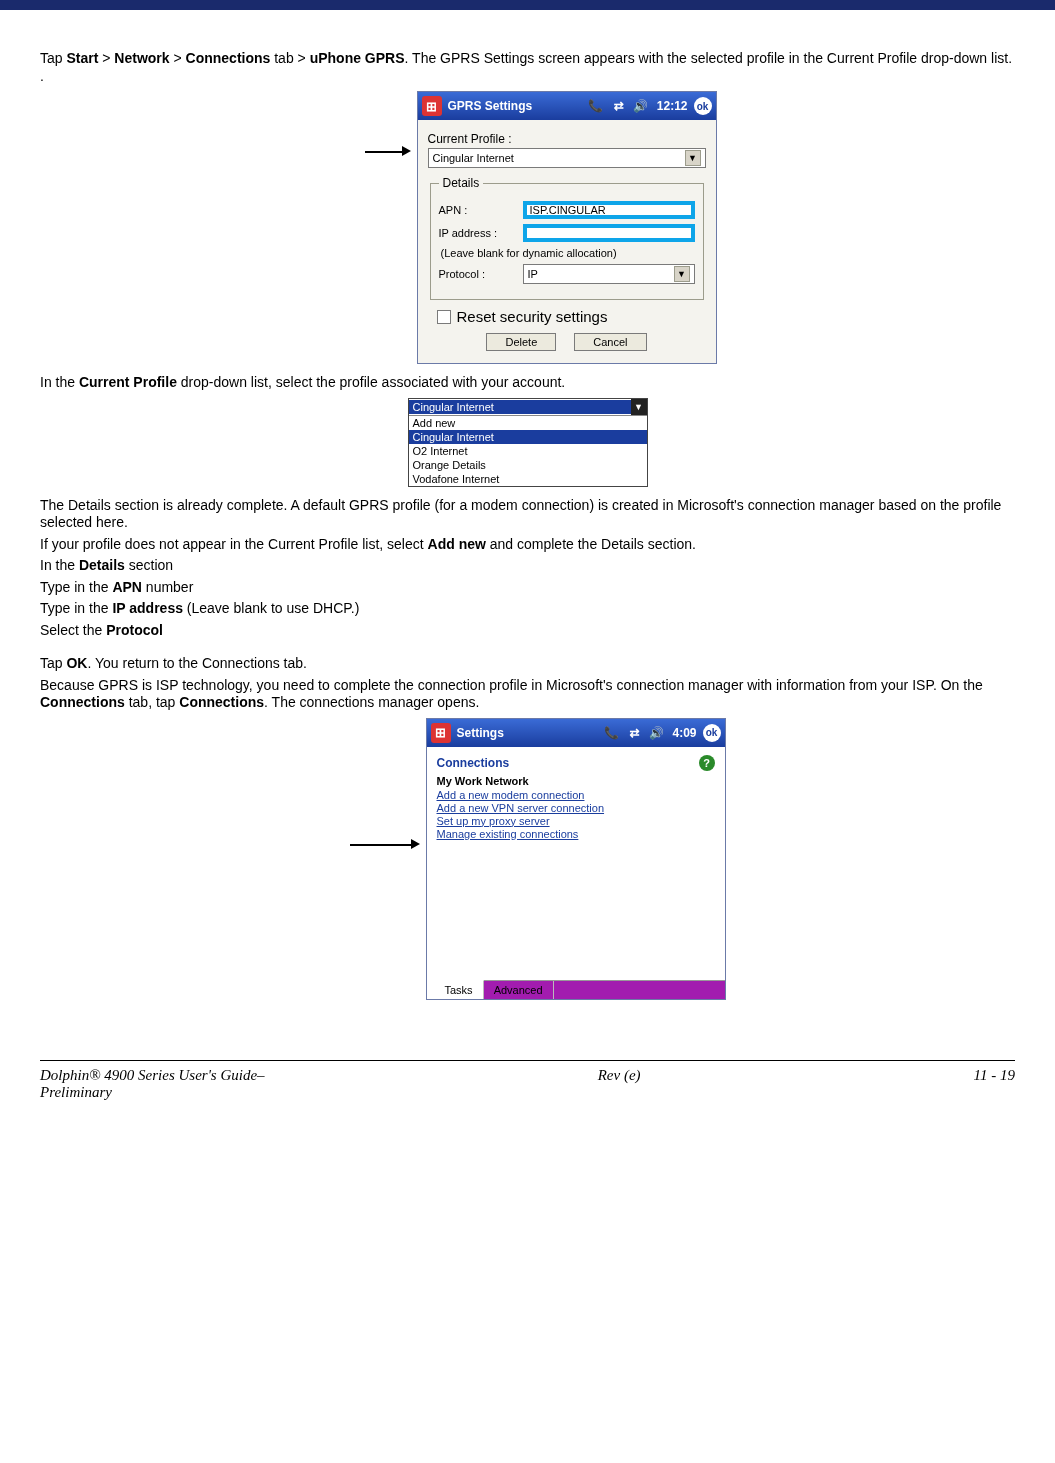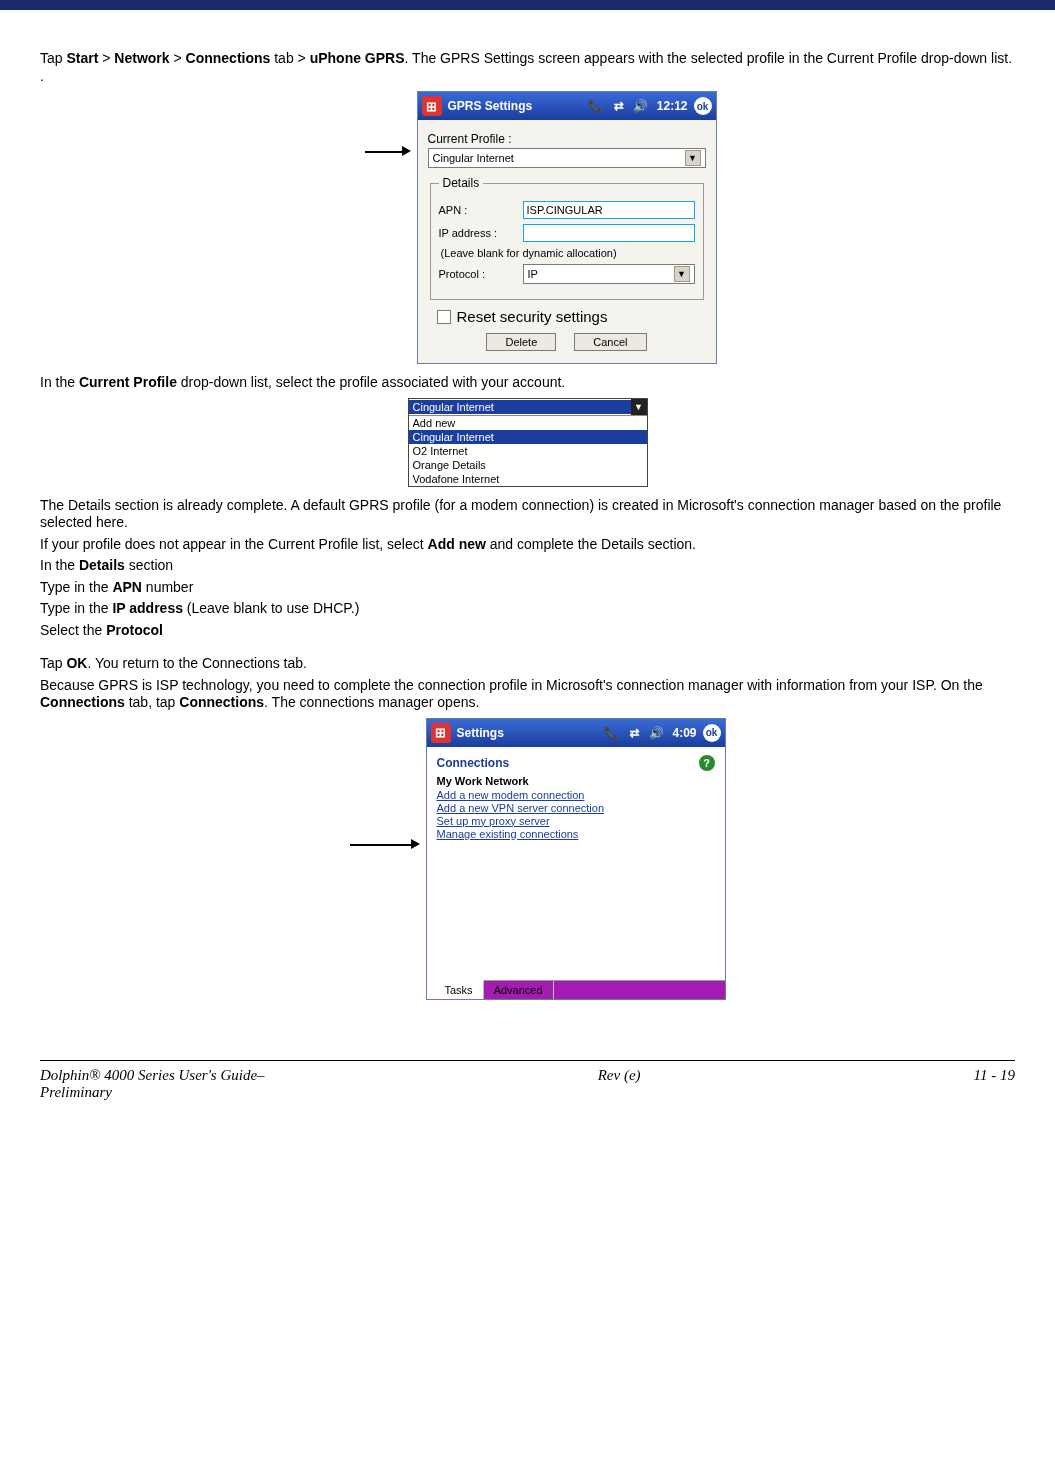--- a/index.html
+++ b/index.html
@@ -101,21 +101,21 @@
   .dropdown .dd-arrow {
     width:16px;height:16px;background:#d8d4c8;display:inline-flex;align-items:center;justify-content:center;font-size:9px;border:1px solid #9c9c8c;margin-left:auto;
   }
   fieldset.details {
     border:1px solid #9c9c8c; margin-top:8px; padding:6px 8px 10px 8px;
   }
   fieldset.details legend { padding:0 4px; }
   .row { display:flex; align-items:center; margin:5px 0; gap:6px; font-size:11px;}
   .row .rlbl { width:78px; }
   .row input[type=text] {
-    flex:1; border:1px solid #0ea5e9; height:18px; font-size:11px; padding:0 3px; background:#fff;
+    flex:1; border:4px solid #0ea5e9; height:18px; font-size:11px; padding:0 3px; background:#fff;
   }
   .hint { font-size:11px; margin:2px 0 4px 2px; }
   .chk-row { display:flex; align-items:center; gap:6px; margin:8px 9px; font-size:15px;}
   .chkbox { width:14px;height:14px;border:1px solid #7a7a7a;background:#fff; }
   .btnrow { display:flex; gap:18px; justify-content:center; margin-top:6px; }
   .pbtn { border:1px solid #7a7a7a; background:#eceade; padding:2px 18px; font-size:11px; }
   
   .ddopen {
     border:1px solid #444; width:240px; background:#fff; font-family:Tahoma,Arial,sans-serif; font-size:11px;
   }
@@ -312,18 +312,18 @@
         </div>
       </div>
     </div>
   </div>
 
 </div>
 
 <div class="bottom-rule"></div>
 <div class="footer">
   <div>
-    <span>Dolphin® 4000 Series User's Guide–</span><br>
+    <span>Dolphin® 4900 Series User's Guide–</span><br>
     <span>Preliminary</span>
   </div>
   <div>Rev (e)</div>
   <div>11 - 19</div>
 </div>
 
 </body></html>

